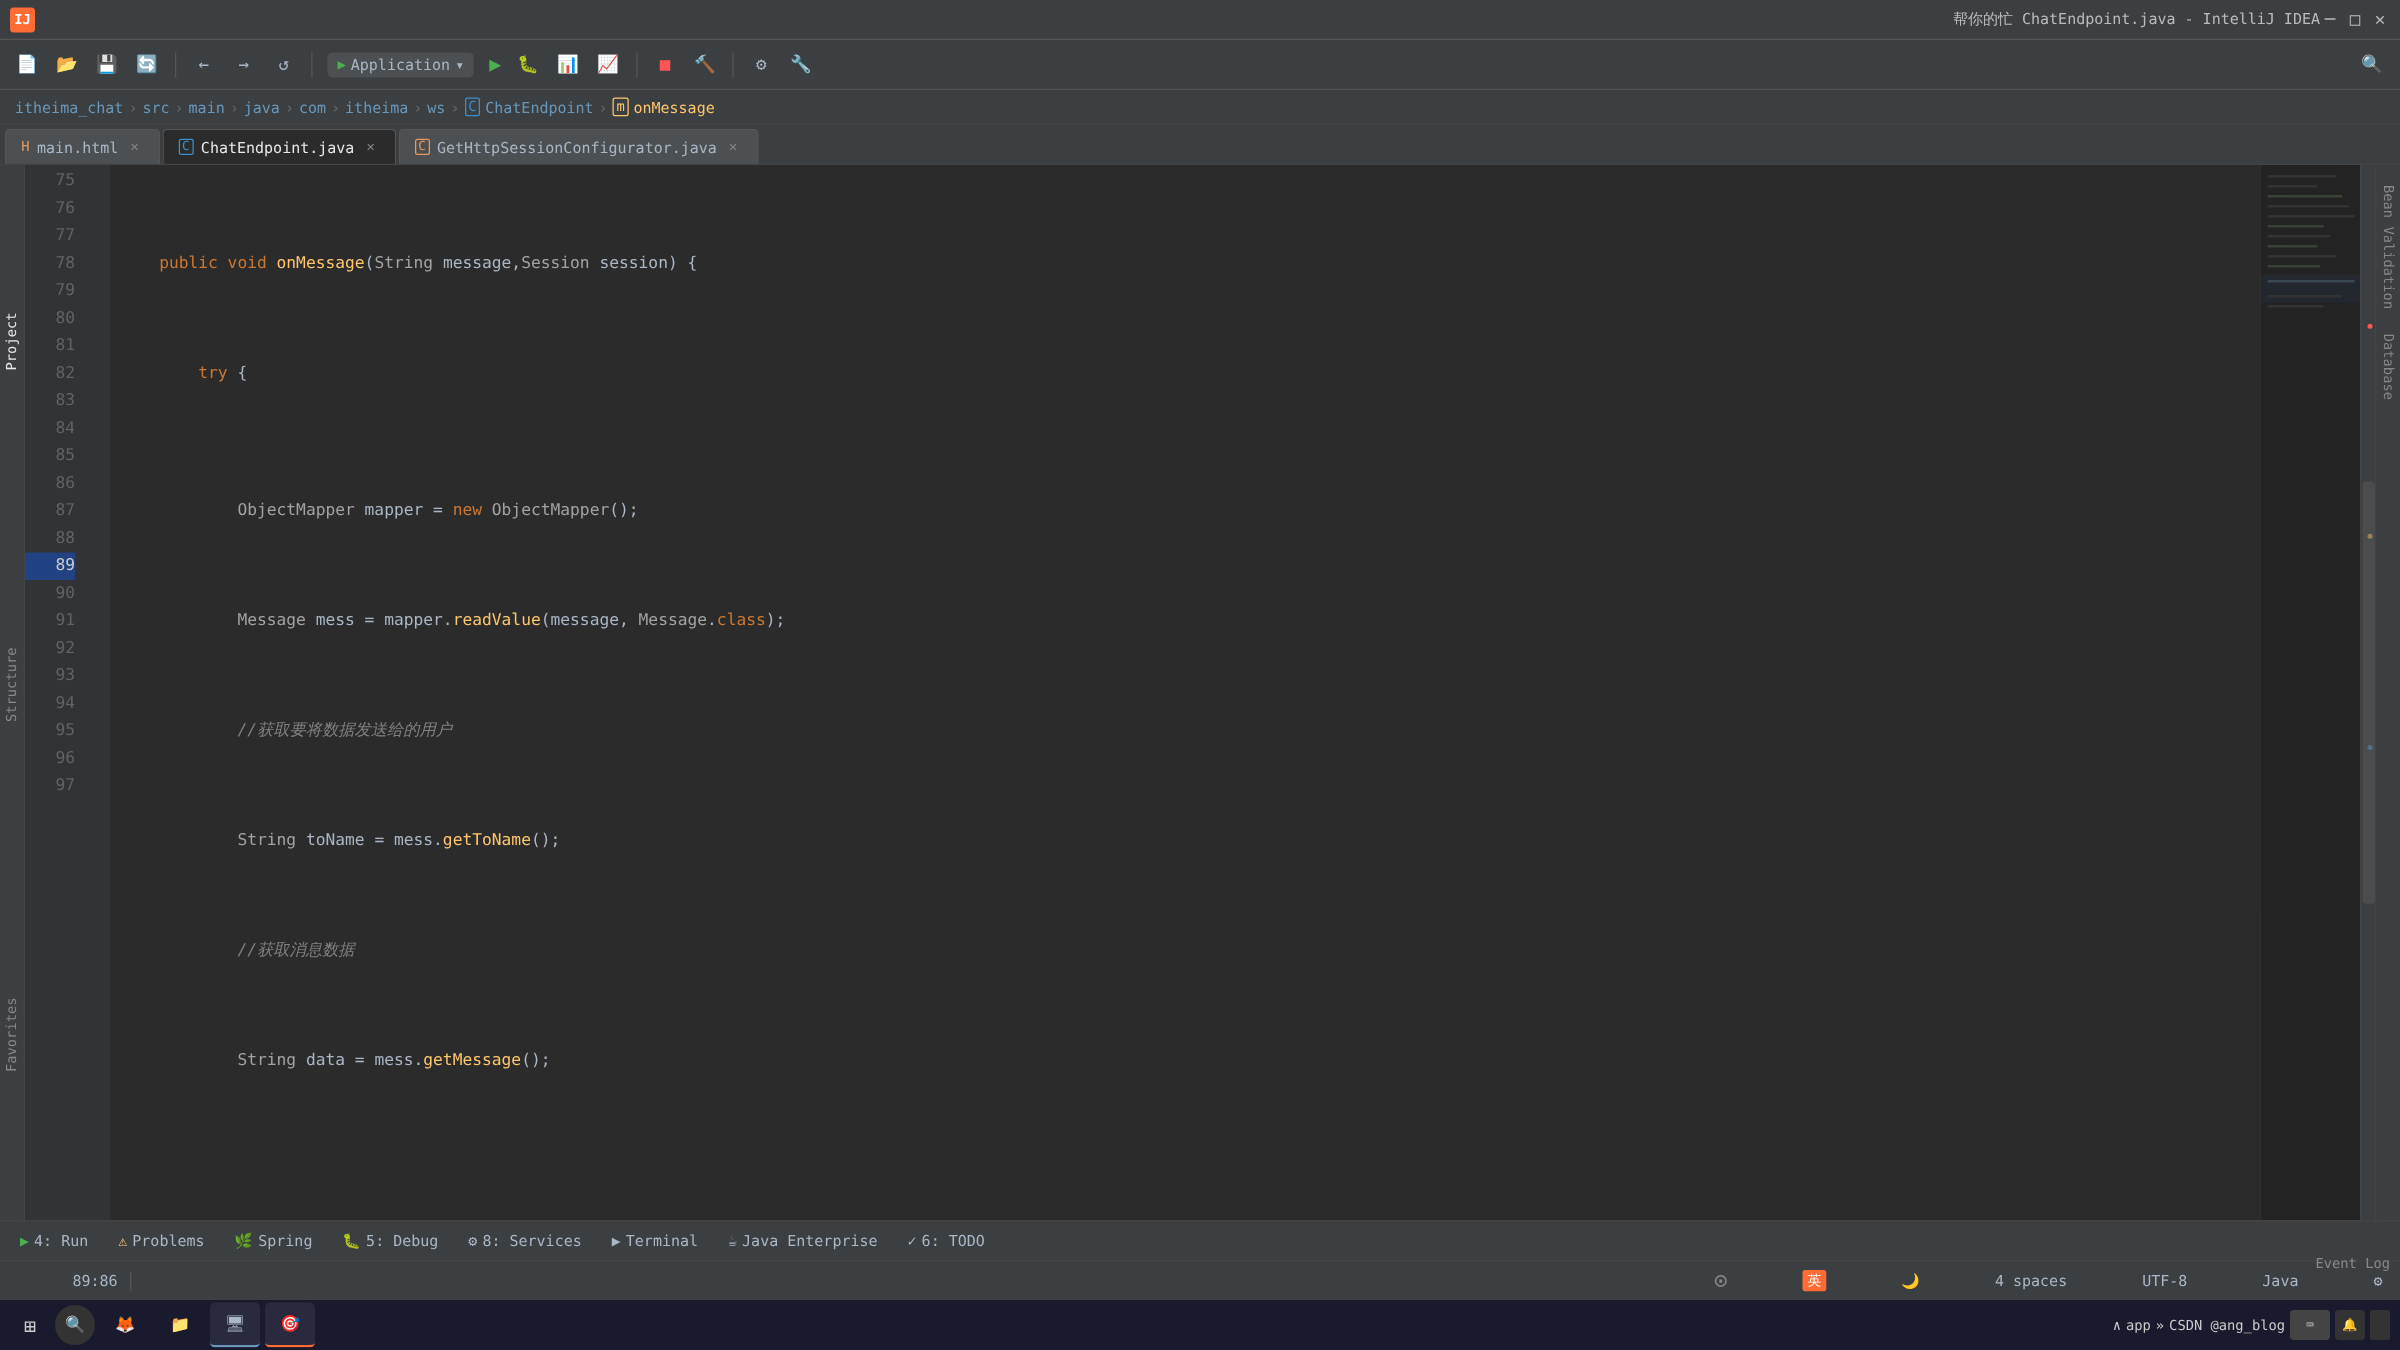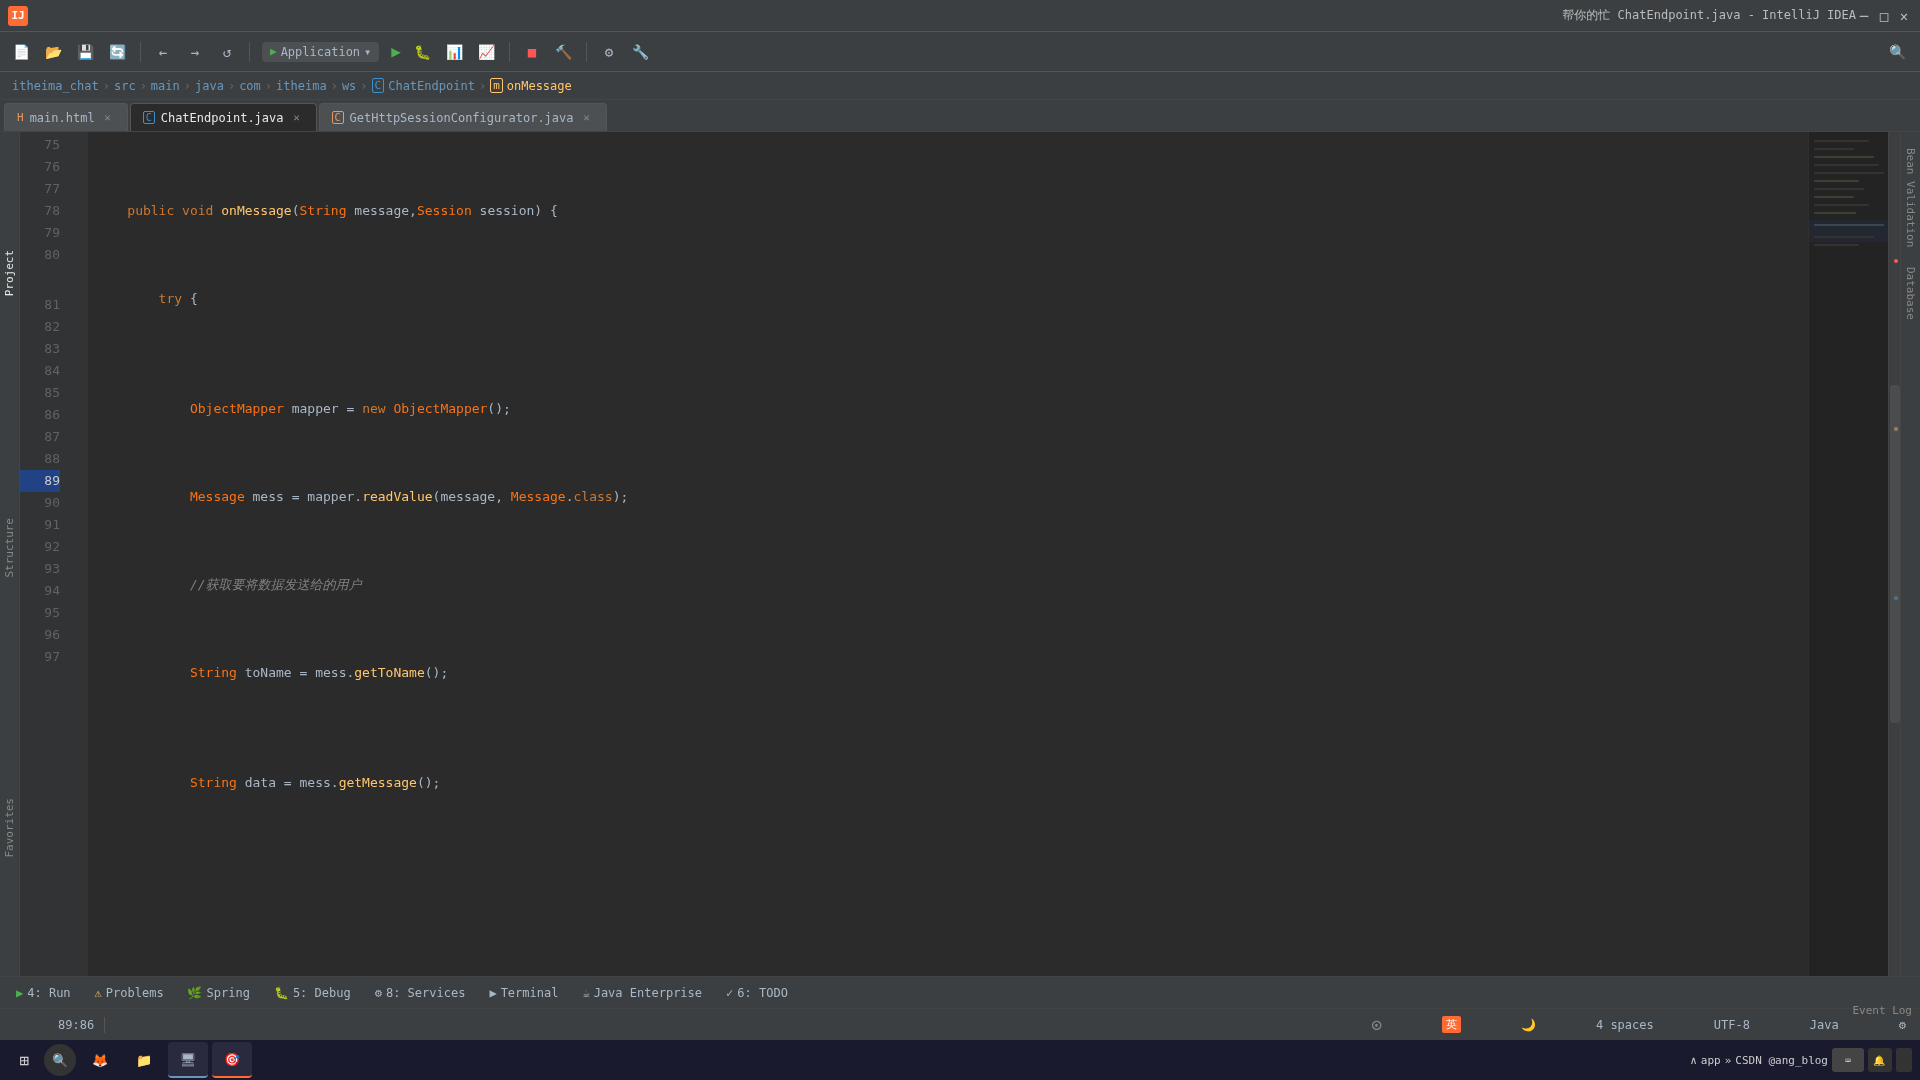--- a/index.html
+++ b/index.html
@@ -248,21 +248,21 @@
     }
 
     .code-line {
       height: 22px;
       display: flex;
       align-items: center;
     }
 
     
     .kw { color: #cc7832; }
-    .type { color: #f97316; }
+    .type { color: #a3a3a3; }
     .method { color: #ffc66d; }
     .comment { color: #808080; font-style: italic; }
 
     
     #right-panel-labels {
       width: 20px;
       background: #3c3f41;
       border-left: 1px solid #444;
       display: flex;
       flex-direction: column;
@@ -512,21 +512,21 @@
 
   <div id="code-area">
     <div id="code-scroll">
       <div class="line-numbers">
         <div style="line-height:22px;">75</div>
         <div style="line-height:22px;">76</div>
         <div style="line-height:22px;">77</div>
         <div style="line-height:22px;">78</div>
         <div style="line-height:22px;">79</div>
         <div style="line-height:22px;">80</div>
-        <div style="line-height:22px;margin-top:28px;">81</div>
+        <div style="line-height:22px;">81</div>
         <div style="line-height:22px;">82</div>
         <div style="line-height:22px;">83</div>
         <div style="line-height:22px;">84</div>
         <div style="line-height:22px;">85</div>
         <div style="line-height:22px;">86</div>
         <div style="line-height:22px;">87</div>
         <div style="line-height:22px;">88</div>
         <div style="line-height:22px; background:#214283; color:#ccc;">89</div>
         <div style="line-height:22px;">90</div>
         <div style="line-height:22px;">91</div>
@@ -558,20 +558,23 @@
         </div>
         
         <div class="code-line">
           <span class="comment">            //获取要将数据发送给的用户</span>
         </div>
         
         <div class="code-line">
           <span>            </span><span class="type">String</span><span> toName = mess.</span><span class="method">getToName</span><span>();</span>
         </div>
         
+        <div class="code-line">
+          <span class="comment">            //获取消息数据</span>
+        </div>
         
         <div class="code-line">
           <span>            </span><span class="type">String</span><span> data = mess.</span><span class="method">getMessage</span><span>();</span>
         </div>
         
         
         
         
         
         

